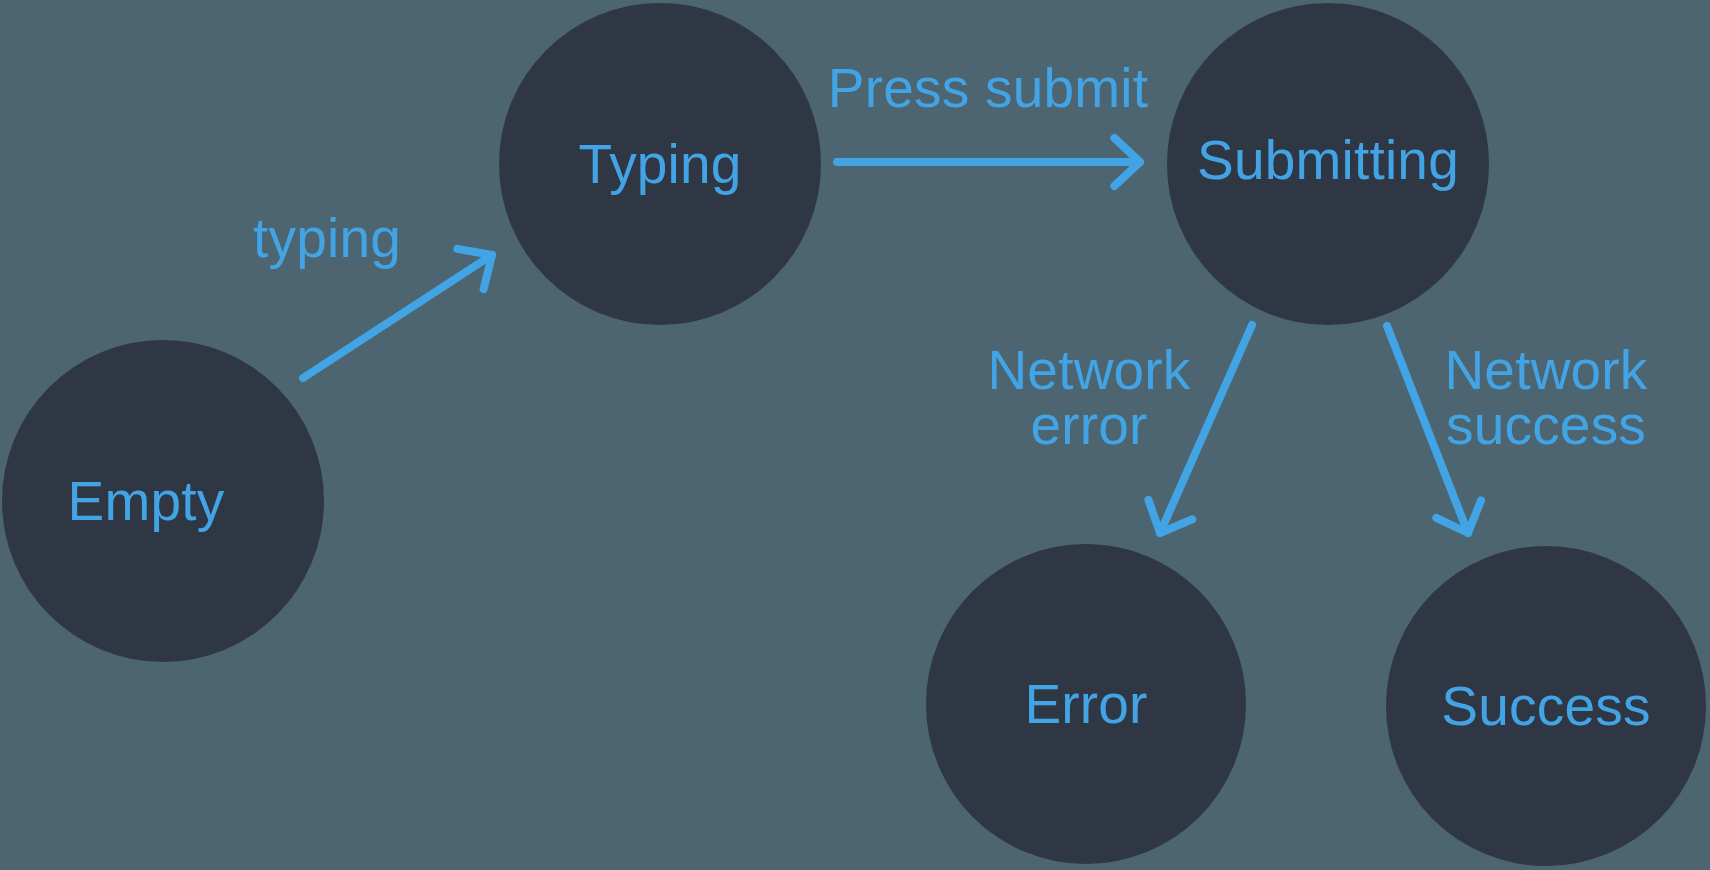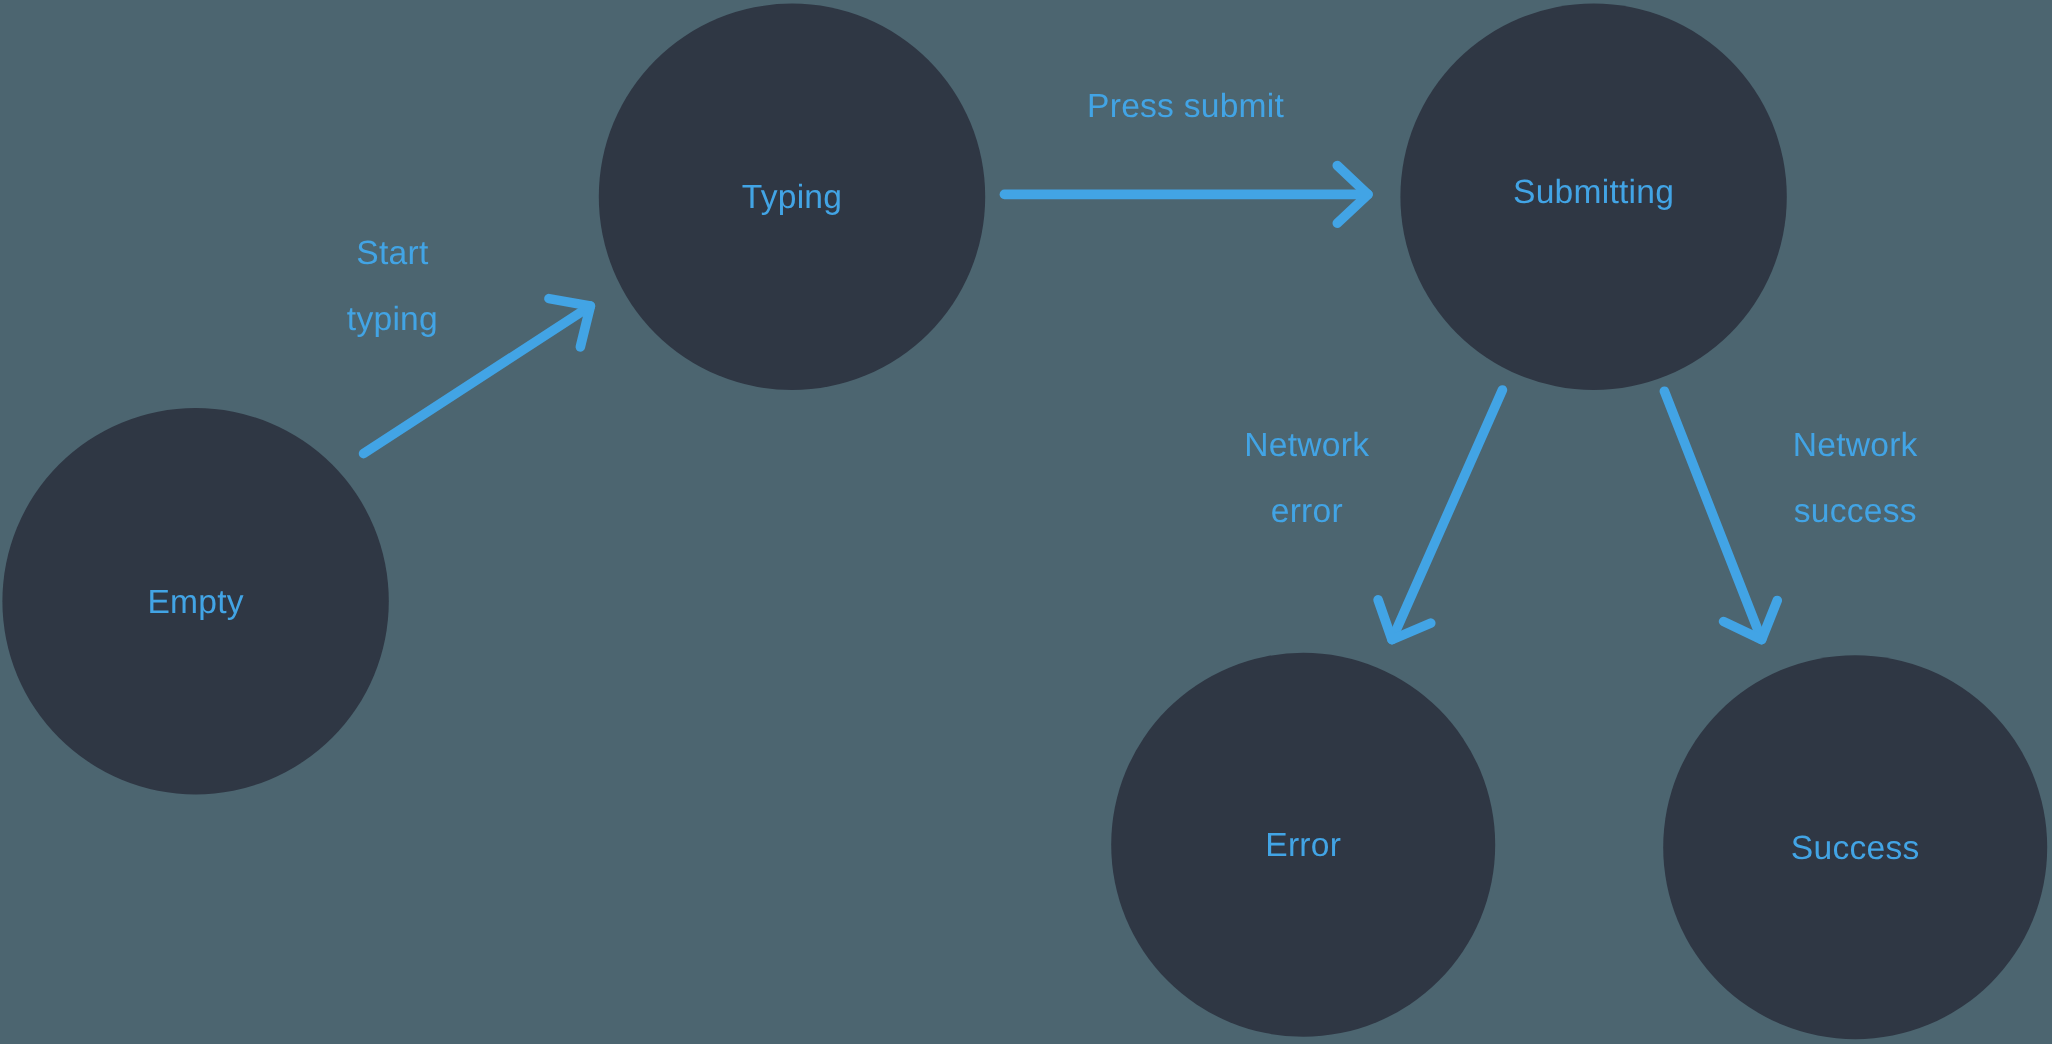--- a/index.html
+++ b/index.html
@@ -16,21 +16,21 @@
   }
   .diagram-svg {
     position: absolute;
     inset: 0;
     display: block;
   }
   .diagram-label {
     position: absolute;
     transform: translate(-50%, -50%);
     text-align: center;
-    font-size: 28px;
+    font-size: 55px;
     font-weight: 500;
     line-height: 55px;
     letter-spacing: 0.2px;
     color: var(--accent, #42A4E5);
     white-space: nowrap;
     user-select: none;
   }
 </style>
 </head>
 <body>
@@ -51,33 +51,32 @@
     <g id="nodes-layer">
         <circle cx="163" cy="501" r="161" fill="#2F3744"></circle>
         <circle cx="660" cy="164" r="161" fill="#2F3744"></circle>
         <circle cx="1328" cy="164" r="161" fill="#2F3744"></circle>
         <circle cx="1086" cy="704" r="160" fill="#2F3744"></circle>
         <circle cx="1546" cy="706" r="160" fill="#2F3744"></circle>
       </g>
   </svg>
   <div id="labels-layer">
       <div class="diagram-label" style="left: 327px; top: 238px;">
-        <div>Start</div>
         <div>typing</div>
       </div>
       <div class="diagram-label" style="left: 988px; top: 88px;">
         <div>Press submit</div>
       </div>
       <div class="diagram-label" style="left: 1089px; top: 398px;">
         <div>Network</div>
         <div>error</div>
       </div>
       <div class="diagram-label" style="left: 1546px; top: 398px;">
         <div>Network</div>
         <div>success</div>
       </div>
-      <div class="diagram-label" style="left: 163px; top: 501px;"><span>Empty</span></div>
+      <div class="diagram-label" style="left: 146px; top: 501px;"><span>Empty</span></div>
       <div class="diagram-label" style="left: 660px; top: 164px;"><span>Typing</span></div>
       <div class="diagram-label" style="left: 1328px; top: 160px;"><span>Submitting</span></div>
       <div class="diagram-label" style="left: 1086px; top: 704px;"><span>Error</span></div>
       <div class="diagram-label" style="left: 1546px; top: 706px;"><span>Success</span></div>
     </div>
 </div>
 
 </body></html>

